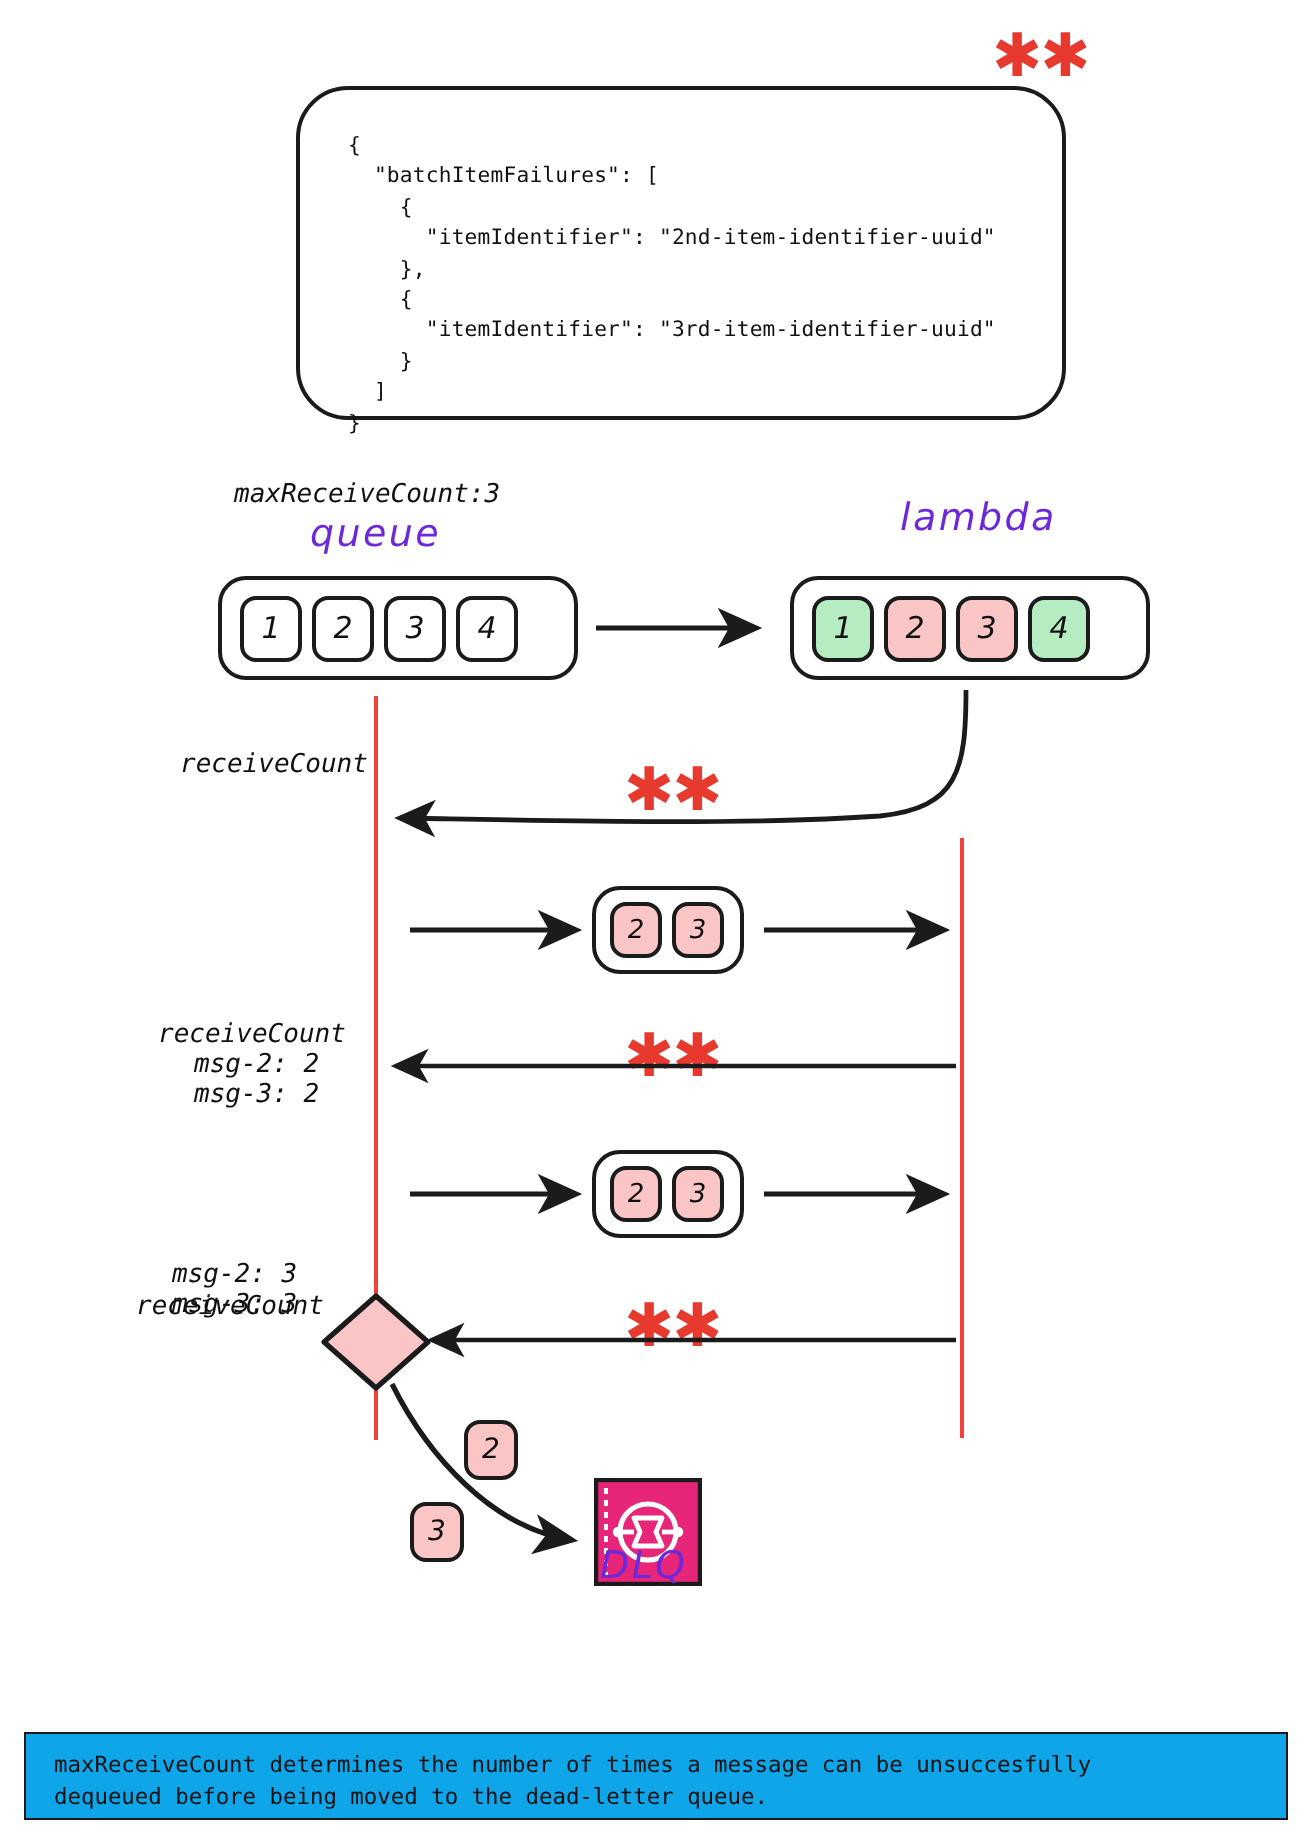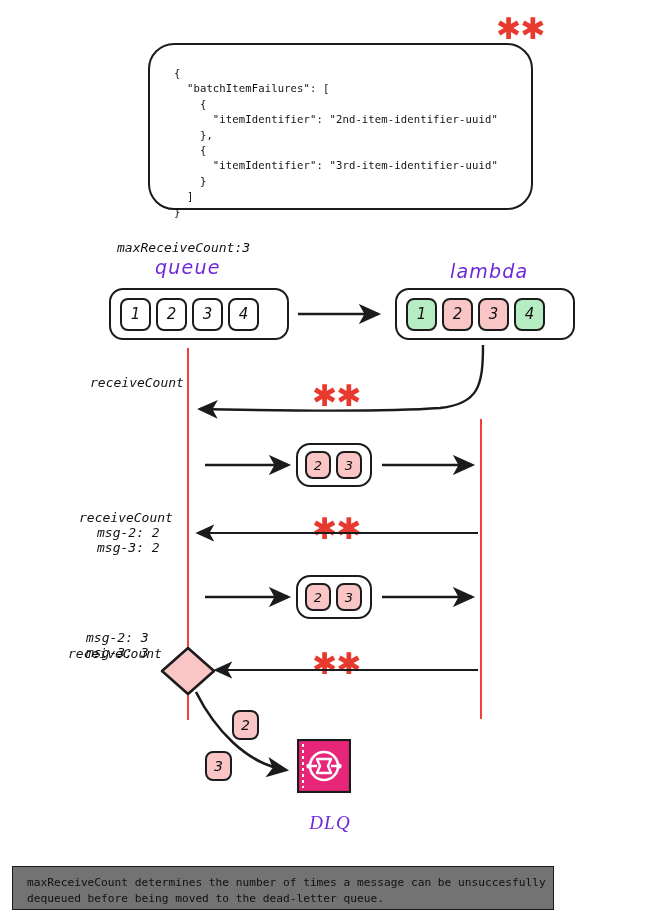--- a/index.html
+++ b/index.html
@@ -111,34 +111,33 @@
 
   
   #dlq-icon {
     left: 297px;
     top: 739px;
     width: 54px;
     height: 54px;
   }
   #dlq-label {
     left: 300px;
-    top: 812px;
+    top: 772px;
     width: 60px;
-    text-align: center;
-    font-family: Liberation Serif, serif;
+    text-align: left;
   }
 
   
   #caption-box {
     left: 12px;
     top: 866px;
-    width: 542px;
+    width: 632px;
     height: 44px;
     border: 1.6px solid #1b1b1b;
-    background: #737373;
+    background: #0ea5e9;
     box-sizing: border-box;
   }
   #caption-text {
     position: absolute;
     left: 14px;
     top: 8px;
     font-family: "DejaVu Sans Mono", monospace;
     font-size: 11.2px;
     line-height: 15.5px;
     color: #111111;
@@ -183,21 +182,21 @@
       <span>2</span>
     </div>
     <div class="msg" style="width:31px;height:33px;">
       <span>3</span>
     </div>
     <div class="msg" style="width:31px;height:33px;">
       <span>4</span>
     </div>
   </div>
 
-  <div class="abs hand" style="left:450px; top:260px;">lambda</div>
+  <div class="abs hand" style="left:450px; top:248px;">lambda</div>
   <div class="abs container-box" id="lambda-box" style="left:395px; top:288px; width:180px; height:52px; padding:0 9px;">
     <div class="msg green" style="width:31px;height:33px;">
       <span>1</span>
     </div>
     <div class="msg pink" style="width:31px;height:33px;">
       <span>2</span>
     </div>
     <div class="msg pink" style="width:31px;height:33px;">
       <span>3</span>
     </div>

